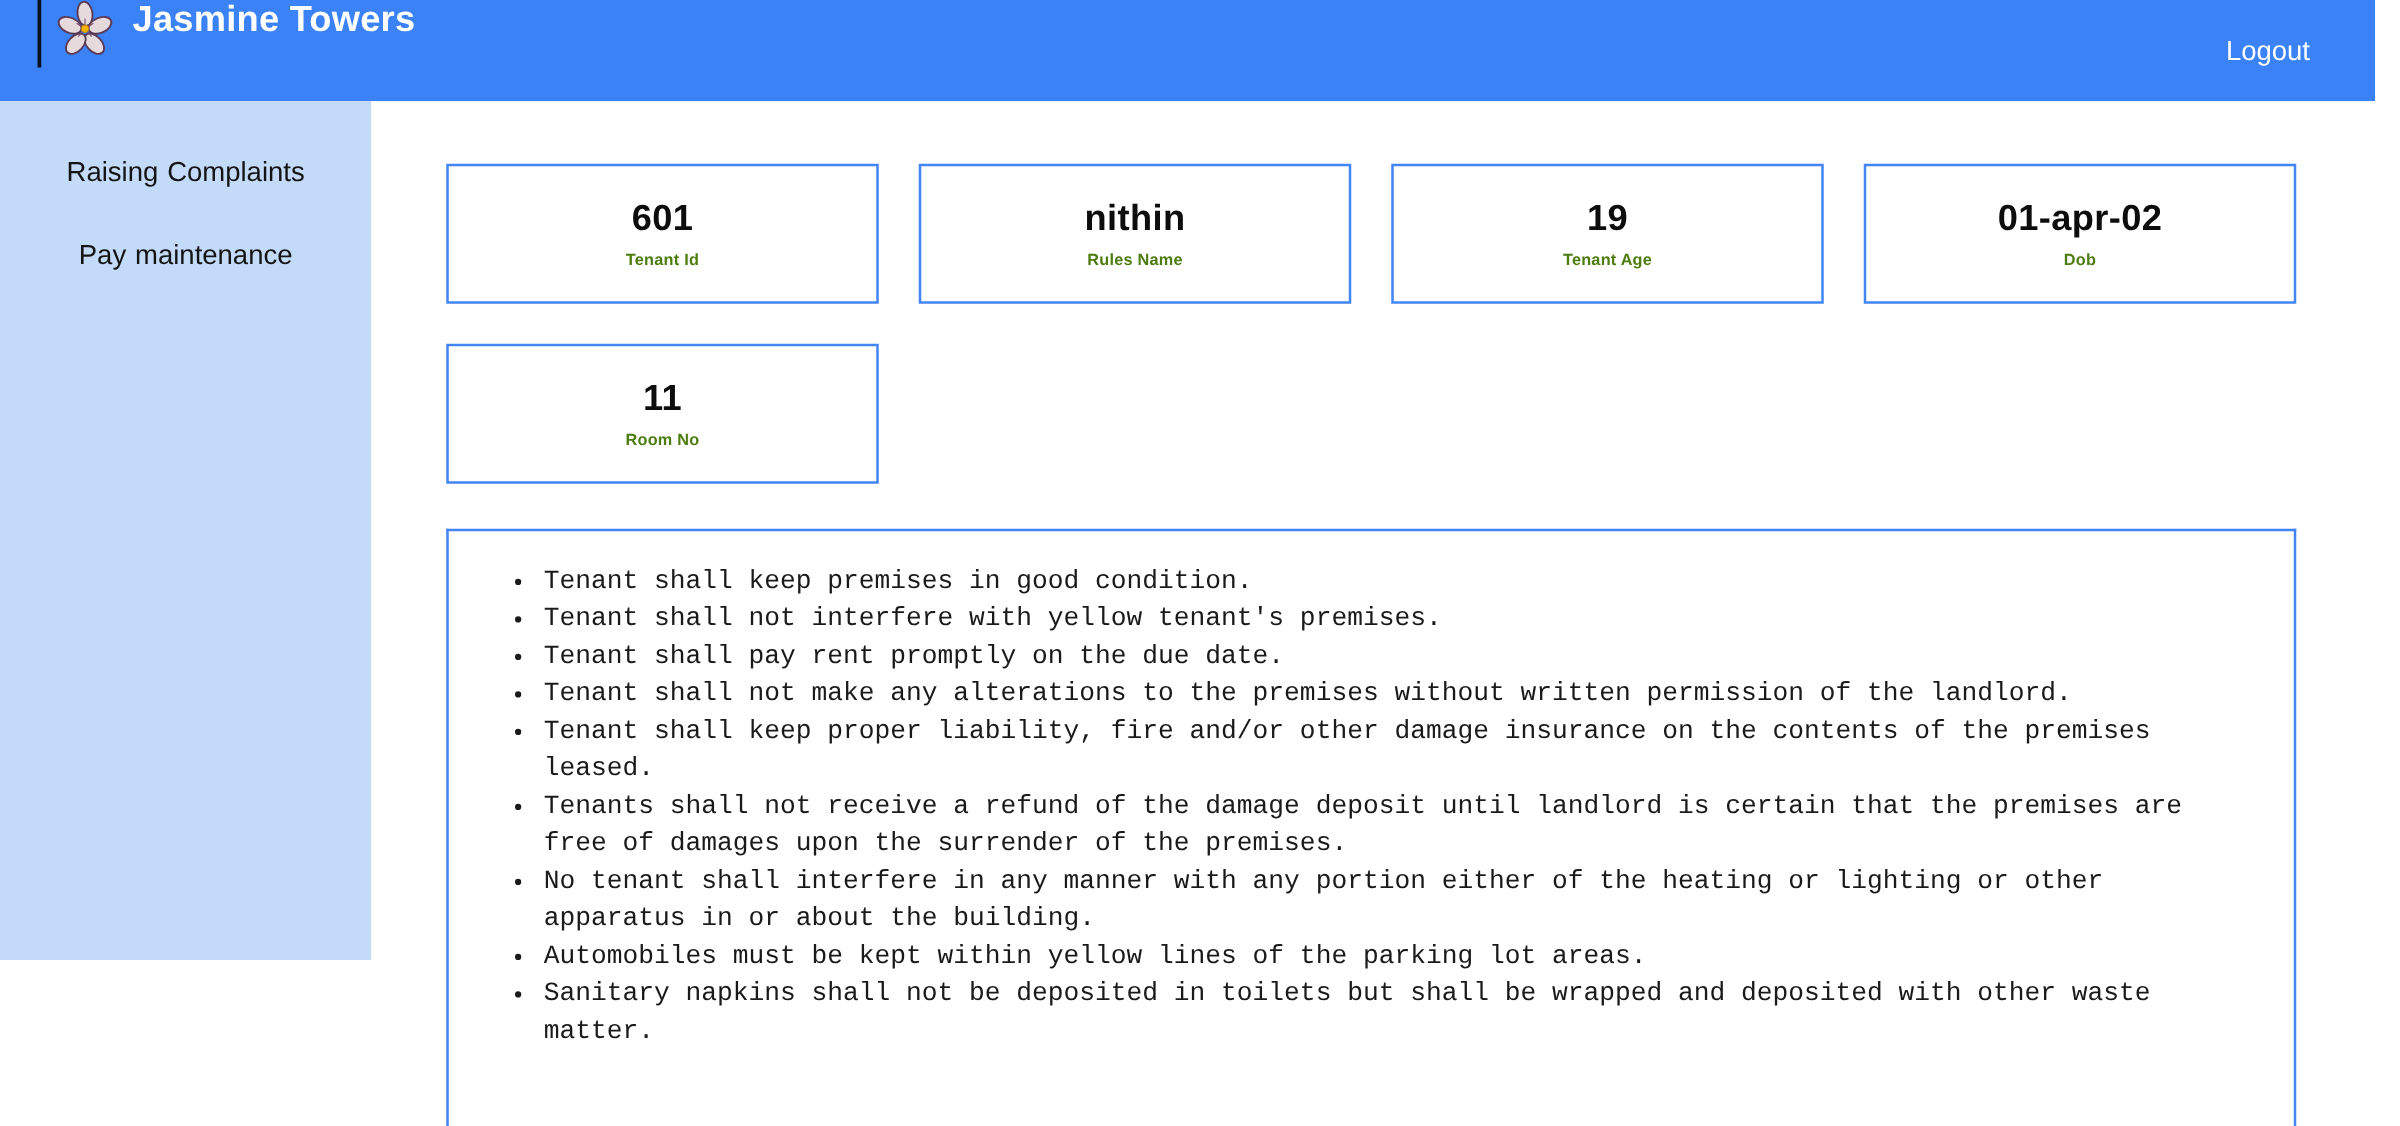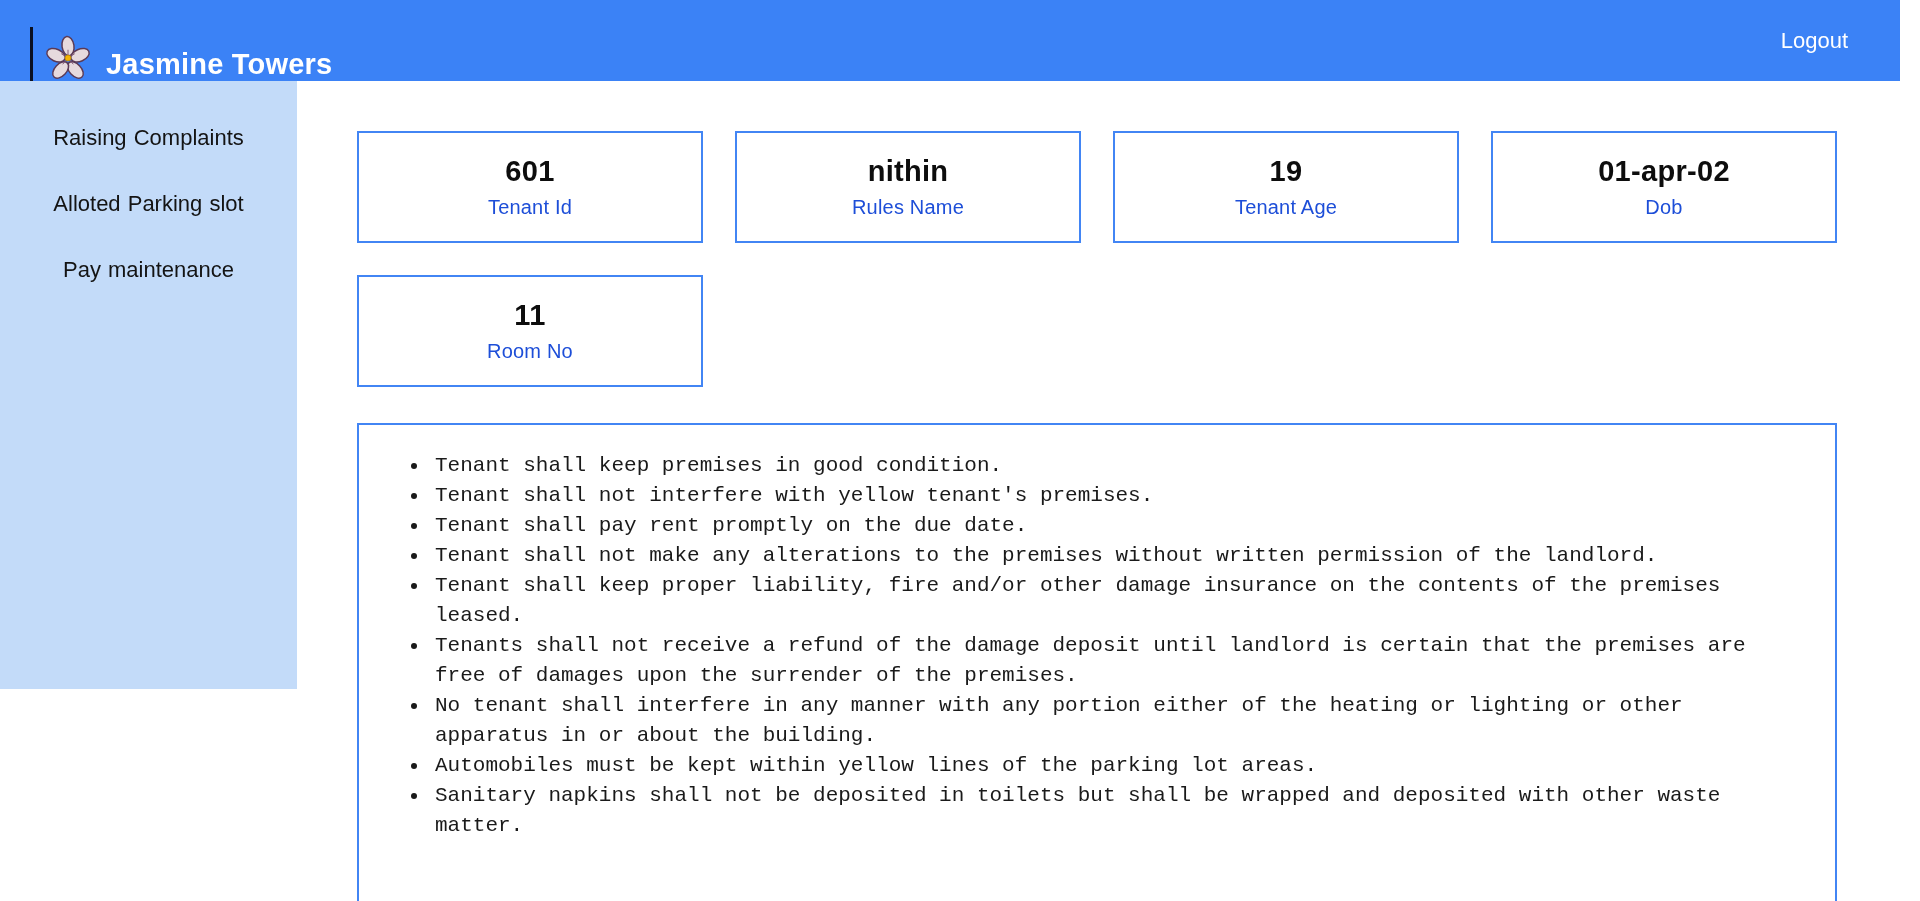--- a/index.html
+++ b/index.html
@@ -24,21 +24,21 @@
     width: 1900px;
     height: 81px;
     background: #3b82f6;
     display: flex;
     align-items: center;
     justify-content: space-between;
     padding: 0 52px 0 0;
   }
   .brand {
     display: flex;
-    align-items: flex-end;
+    align-items: flex-start;
     height: 100%;
     padding-left: 30px;
   }
   .brand-rule {
     width: 3px;
     height: 54px;
     background: #0b1020;
     margin-right: 12px;
   }
   .logo-flower { width: 46px; height: 46px; display: block; flex: none; }
@@ -56,21 +56,21 @@
     font-weight: 400;
     cursor: pointer;
     white-space: nowrap;
   }
 
   
   .sidebar {
     position: absolute;
     top: 81px; left: 0;
     width: 297px;
-    height: 608px;
+    height: 687px;
     background: #c3dbf9;
     padding-top: 42px;
   }
   .side-item {
     width: 100%;
     text-align: center;
     color: #141414;
     font-size: 22px;
     line-height: 30px;
     font-weight: 400;
@@ -107,23 +107,23 @@
     justify-content: center;
   }
   .stat-value {
     font-size: 29px;
     font-weight: 700;
     color: #0d0d0d;
     line-height: 1.15;
     letter-spacing: 0.3px;
   }
   .stat-label {
-    font-size: 20px;
-    font-weight: 400;
-    color: #1d4ed8;
+    font-size: 13px;
+    font-weight: 700;
+    color: #4d7c0f;
     margin-top: 8px;
     letter-spacing: 0.2px;
   }
 
   
   .rules-panel {
     margin-top: 36px;
     width: 1480px;
     border: 2px solid #4285f4;
     border-bottom: none;
@@ -180,21 +180,20 @@
           <circle cx="50" cy="50" r="6.5" fill="#f5b301" stroke="#b98400" stroke-width="1.6"></circle>
         </svg>
       </span>
       <span class="brand-title">Jasmine Towers</span>
     </div>
     <div class="logout">Logout</div>
   </div>
 
   <div class="sidebar">
     <div class="side-item">Raising Complaints</div>
-    <div class="side-item">Alloted Parking slot</div>
     <div class="side-item">Pay maintenance</div>
   </div>
 
   <div class="main">
 
     <div class="cards-grid">
       <div class="stat-card">
         <div class="stat-value">601</div>
         <div class="stat-label">Tenant Id</div>
       </div>

